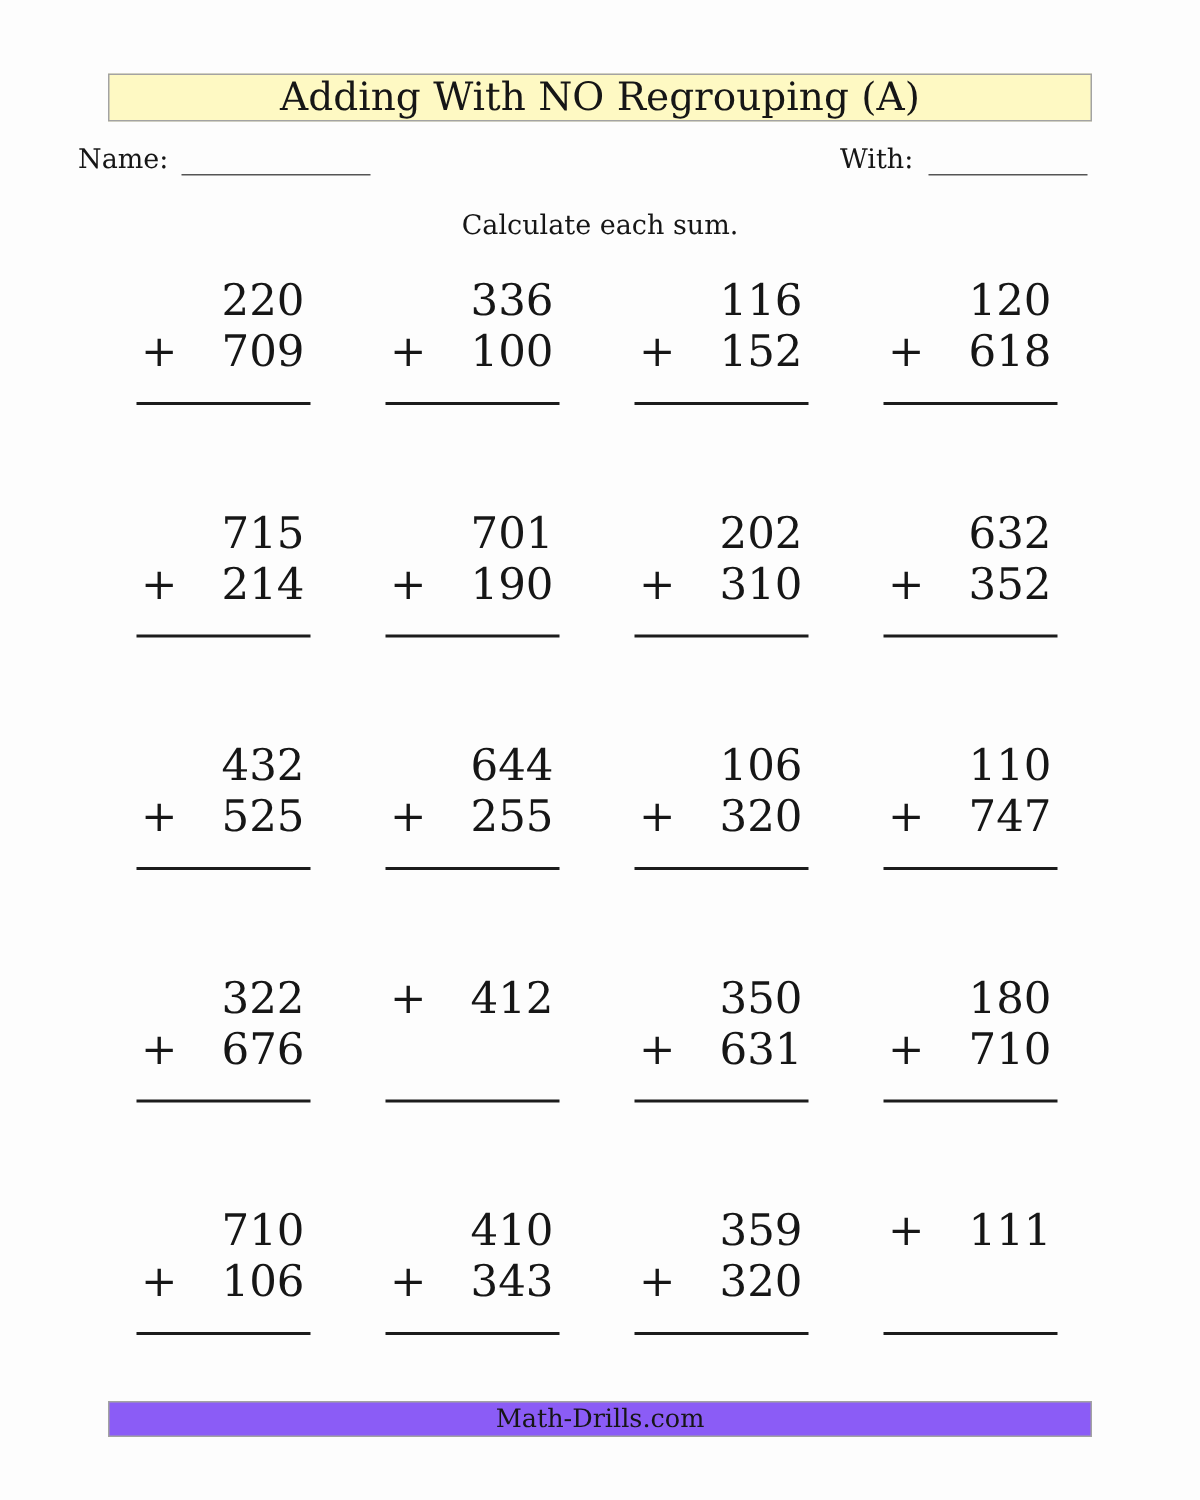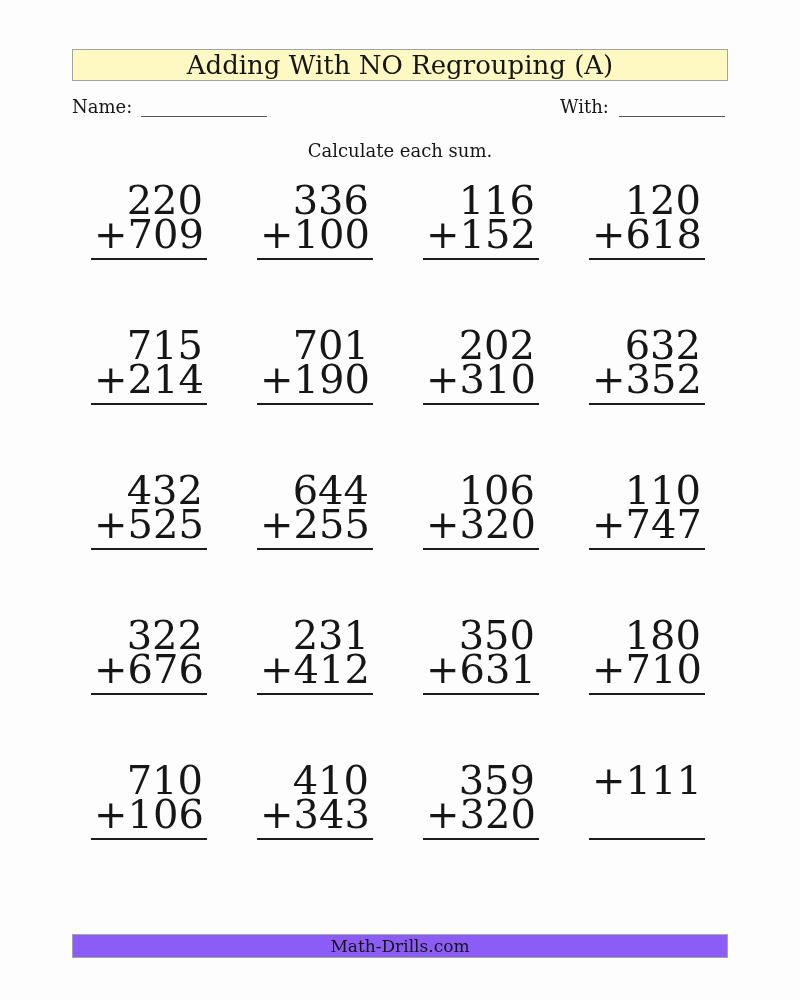--- a/index.html
+++ b/index.html
@@ -34,21 +34,21 @@
   }
   .name-block, .date-block {
     position: absolute;
     top: 95px;
     height: 22px;
     display: flex;
     align-items: flex-end;
     font-size: 18px;
     line-height: 20px;
   }
-  .name-block { left: 72px; }
+  .name-block { left: 52px; }
   .date-block { left: 560px; }
   .write-line {
     display: inline-block;
     height: 20px;
     border-bottom: 1px solid var(--blank-line);
   }
   .name-line { width: 126px; margin-left: 9px; }
   .date-line { width: 106px; margin-left: 10px; }
   .instruction {
     position: absolute;
@@ -63,22 +63,22 @@
     left: 91px; top: 183px;
     width: 614px;
     display: grid;
     grid-template-columns: repeat(4, 116px);
     column-gap: 50px;
     row-gap: 68px;
   }
   .problem {
     width: 116px;
     border-bottom: 2px solid var(--rule);
-    padding-bottom: 7px;
-    font-size: 40px;
+    padding-bottom: 17px;
+    font-size: 29px;
     line-height: 34px;
   }
   .problem .top-row {
     text-align: right;
     padding-right: 4px;
   }
   .problem .bottom-row {
     display: flex;
     justify-content: space-between;
     align-items: baseline;
@@ -216,21 +216,20 @@
 
   <div class="problem">
     <div class="top-row">322</div>
     <div class="bottom-row">
       <span class="op">+</span>
       <span class="bottom-num">676</span>
     </div>
   </div>
 
   <div class="problem">
-    <div class="top-row">231</div>
     <div class="bottom-row">
       <span class="op">+</span>
       <span class="bottom-num">412</span>
     </div>
   </div>
 
   <div class="problem">
     <div class="top-row">350</div>
     <div class="bottom-row">
       <span class="op">+</span>

